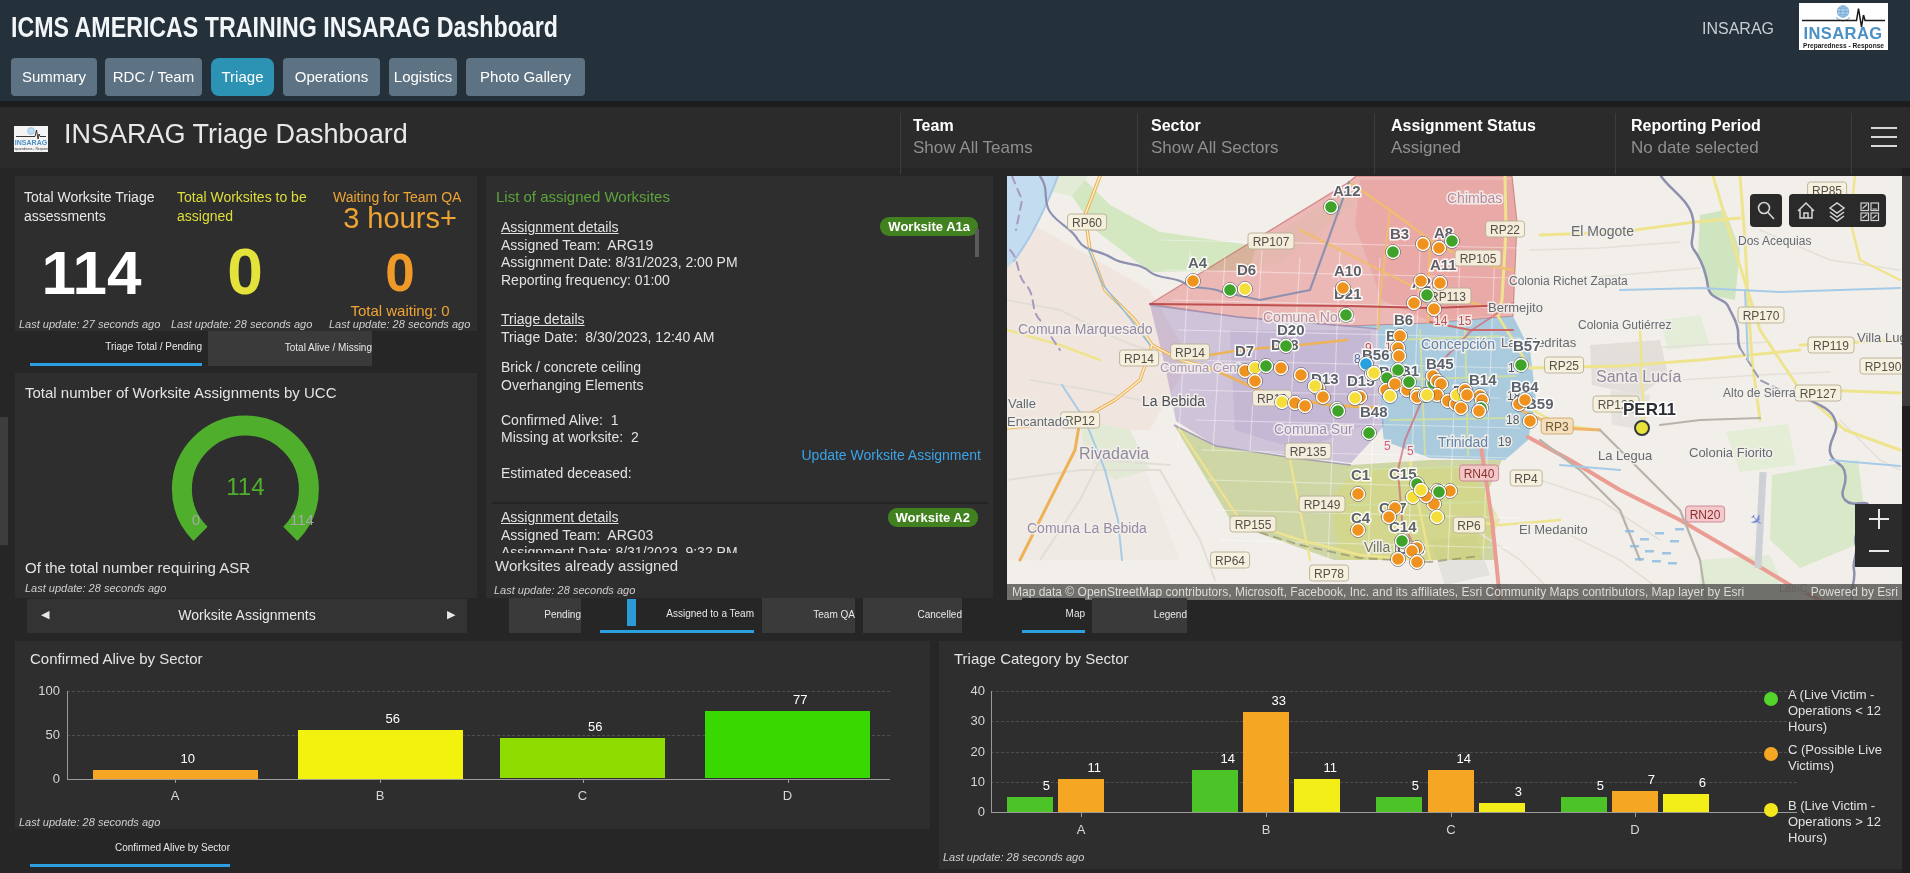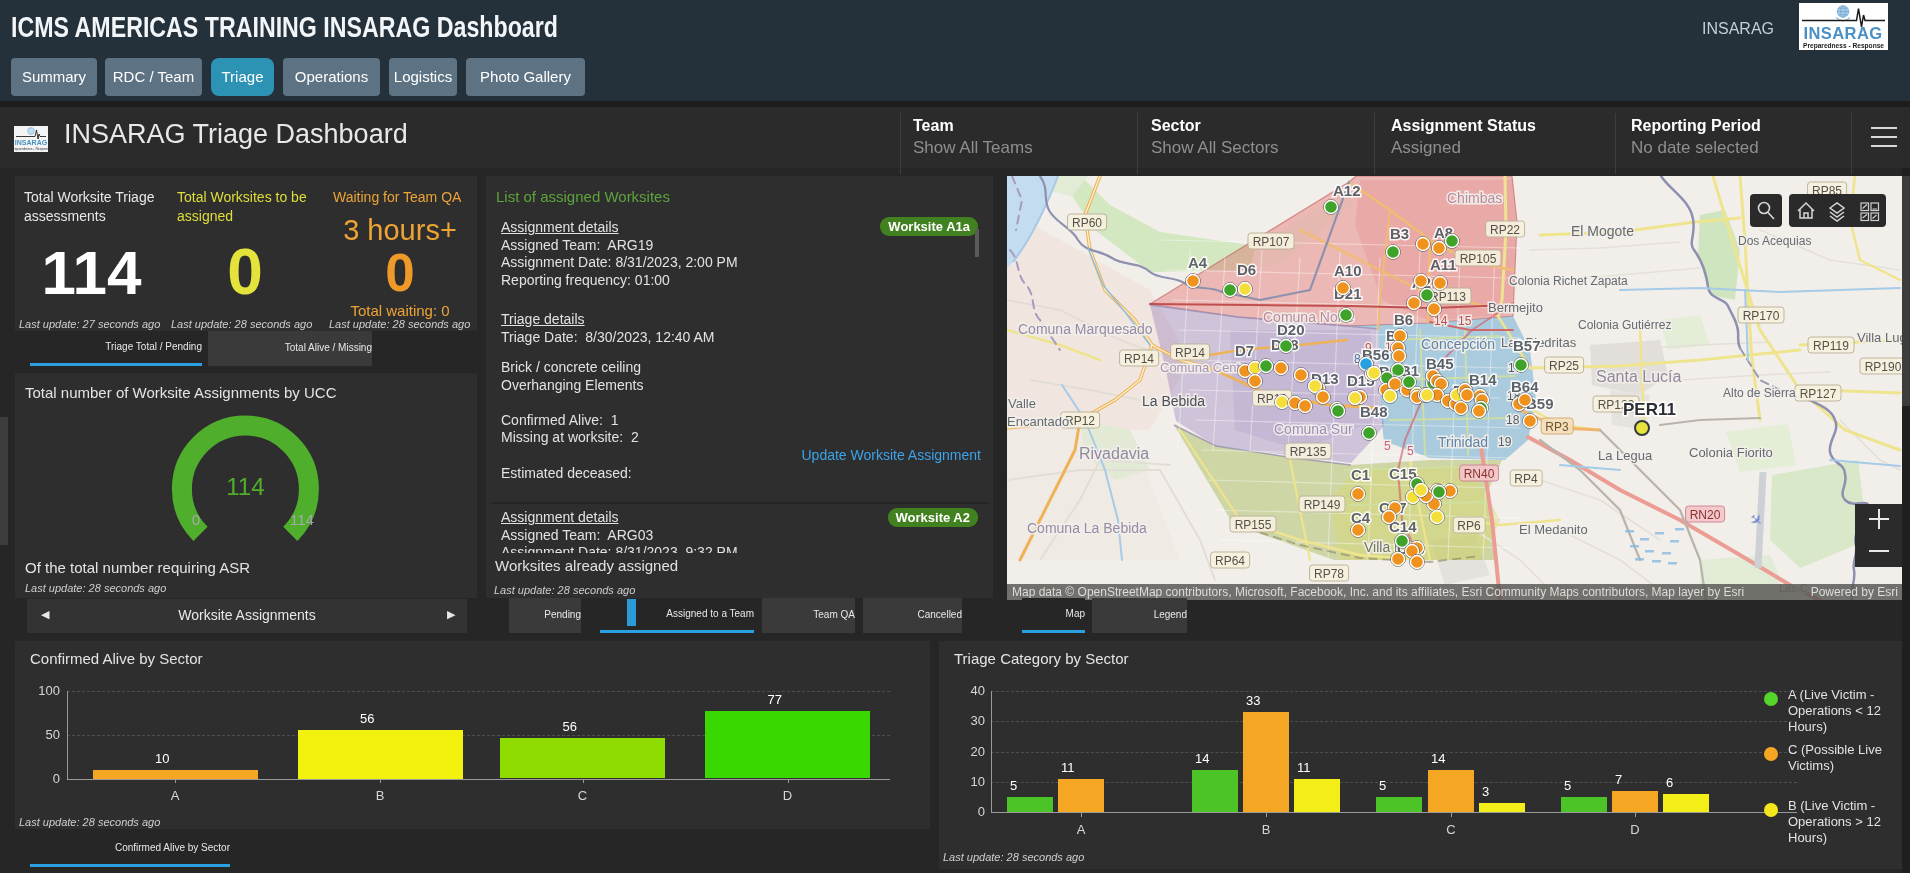--- a/index.html
+++ b/index.html
@@ -34,21 +34,21 @@
 .ttab { position:absolute; height:35px; background:#3a3a3a; color:#e8e8e8; font-size:10px; text-align:right; line-height:34px; white-space:nowrap; overflow:hidden; }
 .ttab.act { background:#262626; border-bottom:3px solid #2ba0e0; line-height:31px; }
 
 #midlist { position:absolute; left:486px; top:176px; width:507px; height:422px; background:#2e2e2e; }
 .mline { font-size:14px; color:#e2e2e2; line-height:17.7px; }
 .badge { position:absolute; background:#41811f; color:#fff; font-weight:bold; font-size:13px;
   padding:2px 8px; border-radius:9px; }
 
 .bar { position:absolute; }
 .axlbl { position:absolute; font-size:13px; color:#d6d6d6; }
-.vallbl { position:absolute; font-size:13px; color:#fff; text-align:left; }
+.vallbl { position:absolute; font-size:13px; color:#fff; text-align:right; }
 .grid { position:absolute; border-top:1px dashed #4f4f4f; }
 </style>
 </head>
 <body>
 <div id="root">
 
   <div id="hdr">
     <h1>ICMS AMERICAS TRAINING INSARAG Dashboard</h1>
     <div id="insaragTxt">INSARAG</div>
     <div class="navtab" style="left:11px;width:86px;">Summary</div>
@@ -114,21 +114,21 @@
       <div></div>
       <div></div>
     </div>
 
   <div class="panel" style="left:15px;top:176px;width:462px;height:155px;">
     <div class="statlbl abs" style="left:9px;top:12px;width:155px;color:#e8e8e8;">Total Worksite Triage assessments</div>
     <div class="statlbl abs" style="left:162px;top:12px;width:158px;color:#dede39;">Total Worksites to be assigned</div>
     <div class="statlbl abs" style="left:318px;top:12px;width:145px;color:#eda435;">Waiting for Team QA</div>
     <div class="bignum abs" style="left:0px;top:61px;width:153px;font-size:62px;color:#fff;">114</div>
     <div class="bignum abs" style="left:155px;top:59px;width:150px;font-size:64px;color:#e3e33b;">0</div>
-    <div class="bignum abs" style="left:310px;top:38px;width:150px;font-size:29px;color:#eda435;font-weight:normal;">3 hours+</div>
+    <div class="bignum abs" style="left:310px;top:26px;width:150px;font-size:29px;color:#eda435;font-weight:normal;">3 hours+</div>
     <div class="bignum abs" style="left:310px;top:66px;width:150px;font-size:53px;color:#ef9a28;">0</div>
     <div class="abs" style="left:310px;top:126px;width:150px;font-size:15px;color:#eda435;text-align:center;">Total waiting: 0</div>
     <div class="lu abs" style="left:4px;top:142px;">Last update: 27 seconds ago</div>
     <div class="lu abs" style="left:156px;top:142px;">Last update: 28 seconds ago</div>
     <div class="lu abs" style="left:314px;top:142px;">Last update: 28 seconds ago</div>
   </div>
   <div class="ttab act" style="left:30px;top:331px;width:172px;">Triage Total / Pending</div>
   <div class="ttab" style="left:208px;top:331px;width:164px;">Total Alive / Missing</div>
 
   <div class="panel" style="left:15px;top:373px;width:462px;height:225px;">

